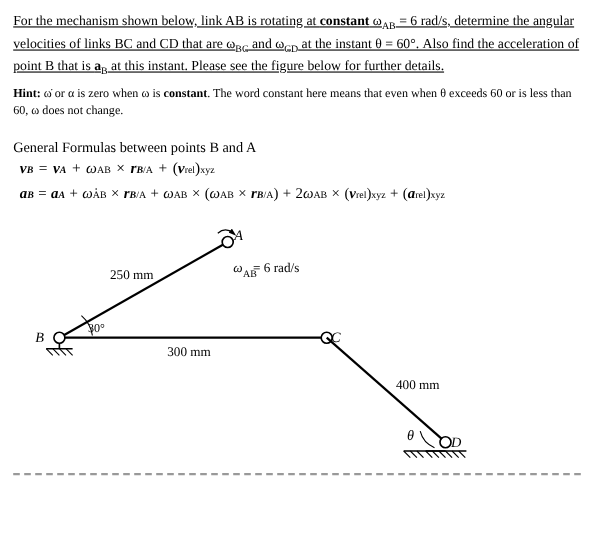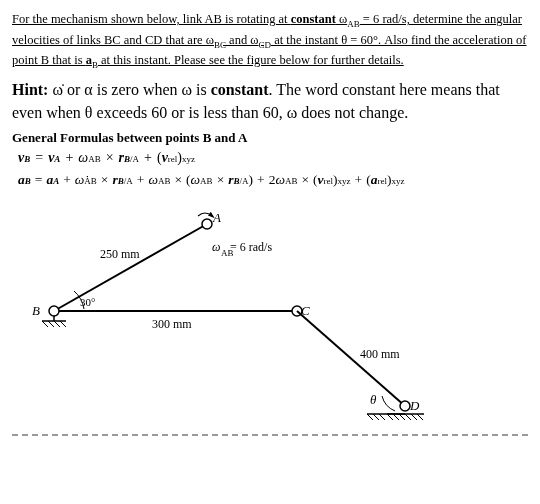--- a/index.html
+++ b/index.html
@@ -12,26 +12,26 @@
       color: #000;
       padding: 10px 12px;
     }
     .intro-text {
       font-size: 12.5px;
       line-height: 1.45;
       margin-bottom: 6px;
       text-decoration: underline;
     }
     .hint-text {
-      font-size: 16px;
+      font-size: 11px;
       line-height: 1.45;
-      margin-bottom: 6px;
+      margin-bottom: 16px;
     }
     .general-formulas-title {
-      font-weight: bold;
+      font-weight: normal;
       font-size: 13px;
       margin-bottom: 4px;
     }
     .formula-block {
       margin-bottom: 8px;
       padding-left: 6px;
     }
     .formula-line {
       display: flex;
       align-items: baseline;

